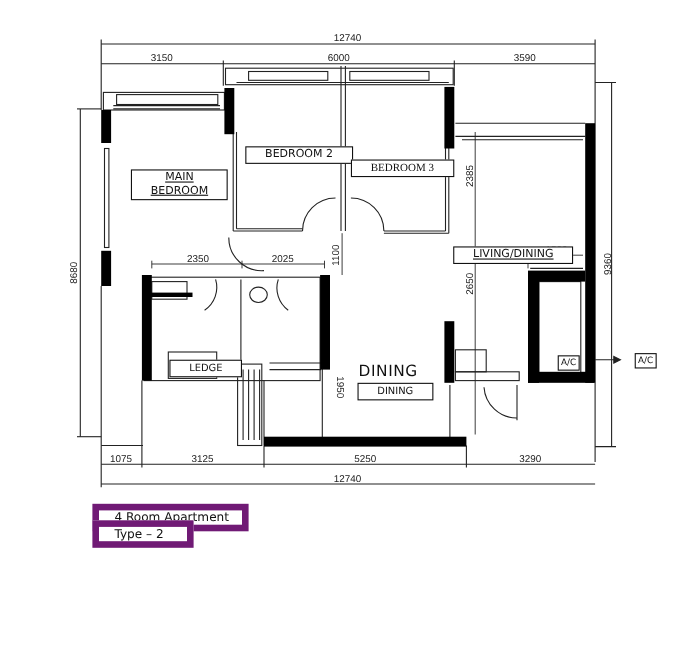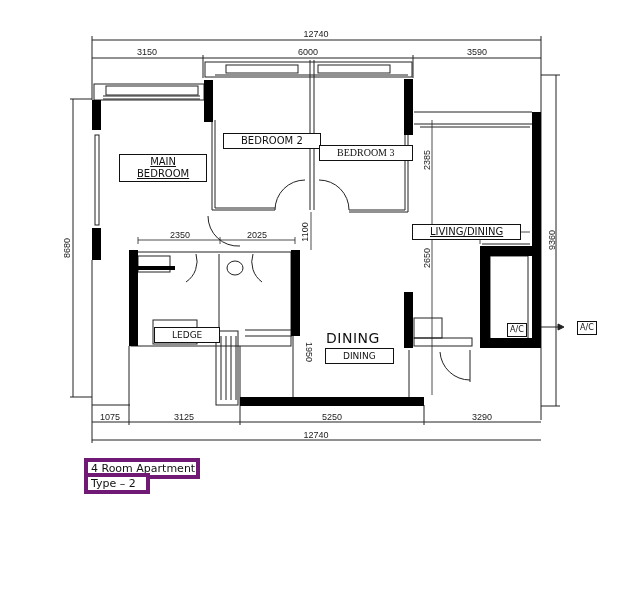--- a/index.html
+++ b/index.html
@@ -3,23 +3,23 @@
 <meta charset="utf-8">
 <style>
   html, body { margin: 0; padding: 0; background: #ffffff; }
   body { width: 624px; height: 600px; position: relative; overflow: hidden;
          font-family: "Liberation Sans", sans-serif; color: #111; }
   svg { position: absolute; left: 0; top: 0; }
   .dim { font-family: "Liberation Sans", sans-serif; font-size: 9px; fill: #222; }
   .lbl { position: absolute; border: 1px solid #111; background: #fff;
          font-family: "DejaVu Sans", sans-serif; font-size: 10px; line-height: 12px;
          padding: 1px 17px; text-align: center; white-space: nowrap; color: #111; }
-  .title-box { position: absolute; border: 4px solid #701a75; background: #fff;
+  .title-box { position: absolute; border: 6px solid #701a75; background: #fff;
          font-family: "DejaVu Sans", sans-serif; font-size: 11px; line-height: 13px;
-         padding: 0 3px; white-space: nowrap; color: #111; }
+         padding: 0 14px; white-space: nowrap; color: #111; }
 </style>
 </head>
 <body>
 
 <svg width="624" height="600" viewBox="0 0 624 600" xmlns="http://www.w3.org/2000/svg">
   <g stroke="#222" stroke-width="1" fill="none">
 
     <line x1="92" y1="40" x2="541" y2="40"></line>
     <line x1="92" y1="58" x2="541" y2="58"></line>
     <line x1="92" y1="36" x2="92" y2="100"></line>

